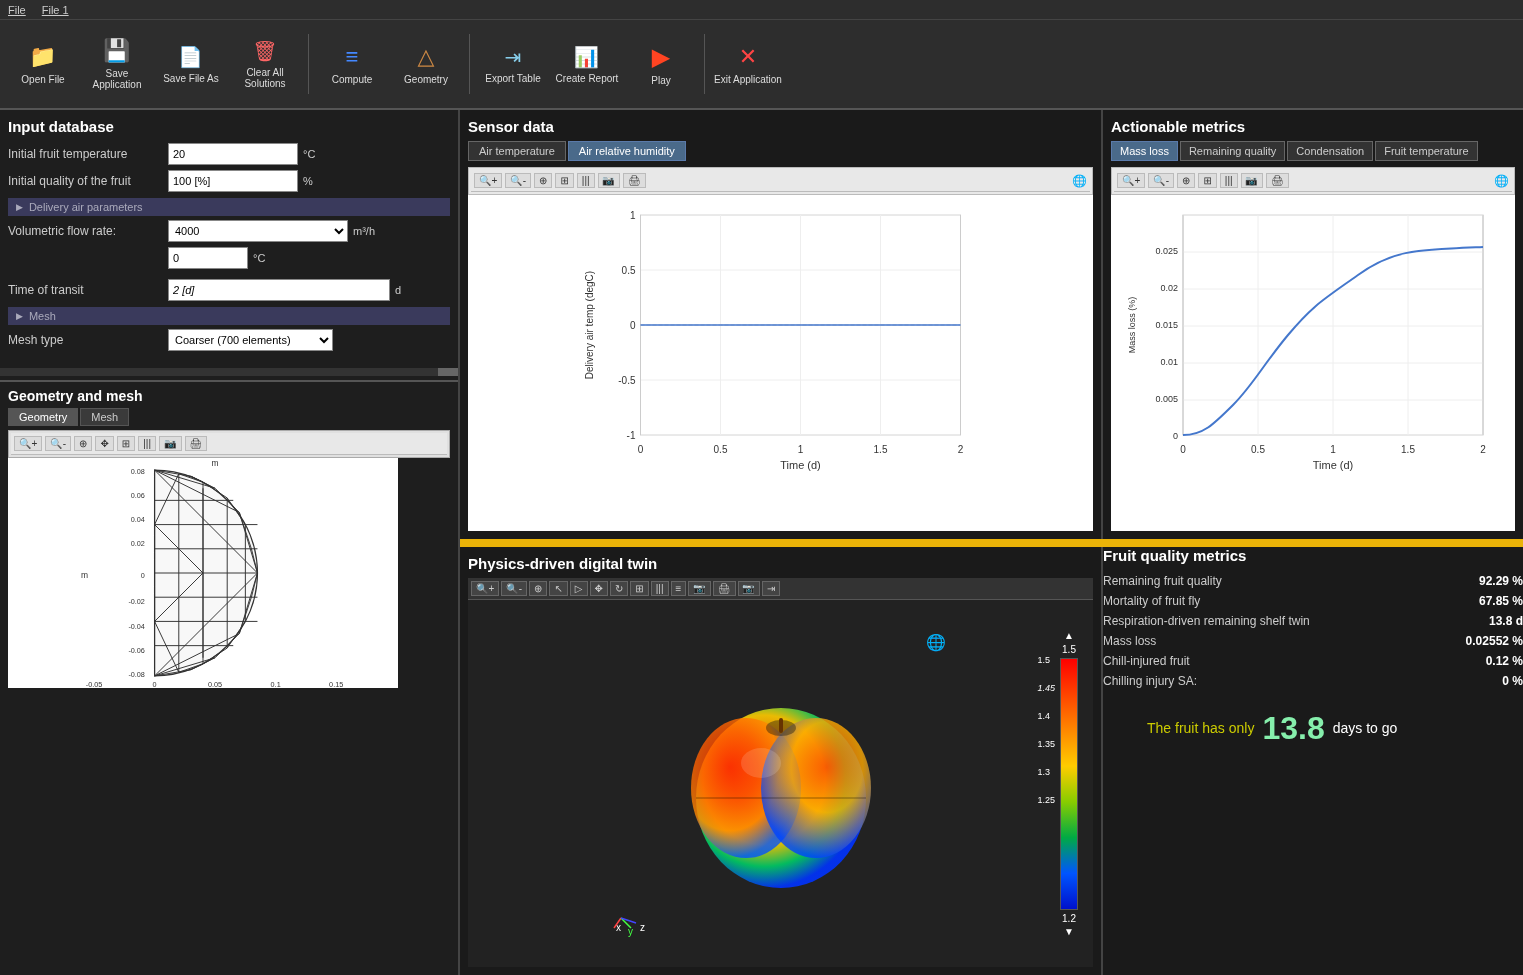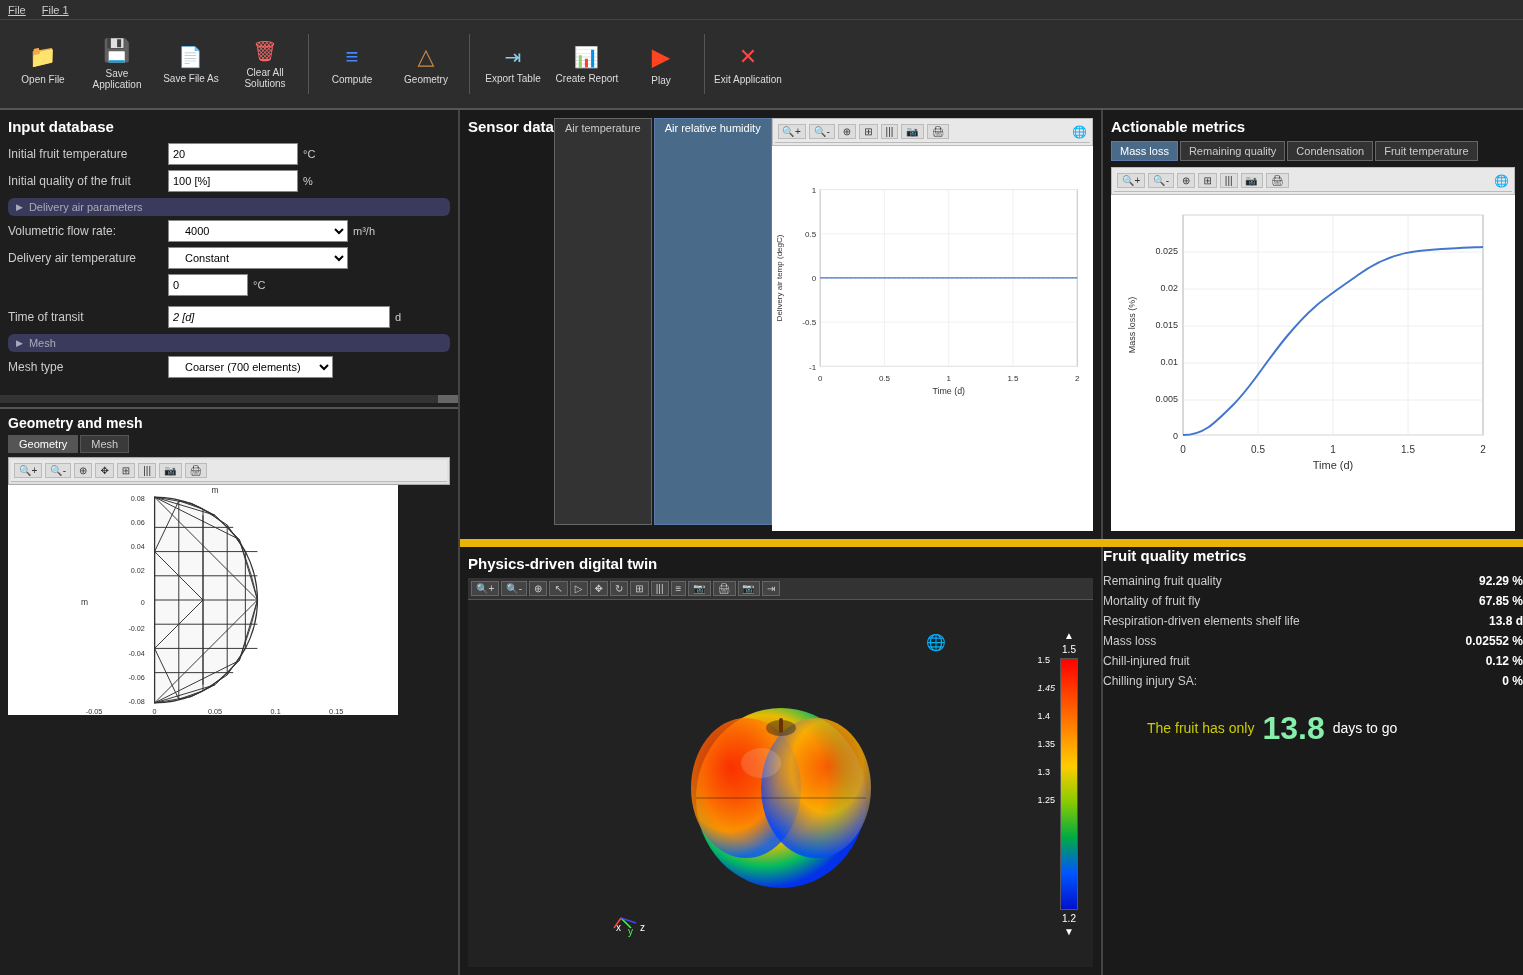--- a/index.html
+++ b/index.html
@@ -22,39 +22,39 @@
     #left-panel { width: 460px; background: #1e1e1e; border-right: 2px solid #444; display: flex; flex-direction: column; overflow: hidden; }
 
     
     #input-db { padding: 8px; flex-shrink: 0; }
     #input-db h2 { font-size: 15px; font-weight: bold; color: #fff; margin-bottom: 8px; }
     .field-row { display: flex; align-items: center; margin-bottom: 5px; }
     .field-label { width: 160px; font-size: 12px; color: #ccc; }
     .field-input { width: 130px; height: 22px; background: #fff; color: #000; border: 1px solid #888; padding: 2px 4px; font-size: 11px; }
     .field-unit { margin-left: 5px; font-size: 11px; color: #ccc; }
 
-    .section-header { background: #3a3a5c; color: #aab; padding: 3px 8px; font-size: 11px; margin: 6px 0 4px 0; display: flex; align-items: center; gap: 6px; border-radius: 6px; }
+    .section-header { background: #3a3a5c; color: #aab; padding: 3px 8px; font-size: 11px; margin: 6px 0 4px 0; display: flex; align-items: center; gap: 6px; }
     .section-header::before { content: '▶'; font-size: 9px; }
 
-    .select-input { height: 22px; background: #fff; color: #000; border: 1px solid #888; font-size: 11px; padding: 1px 12px; }
+    .select-input { height: 22px; background: #fff; color: #000; border: 1px solid #888; font-size: 11px; padding: 1px 2px; }
 
     
     #geo-mesh { border-top: 2px solid #555; flex-shrink: 0; }
     #geo-mesh h2 { font-size: 14px; font-weight: bold; color: #fff; padding: 6px 8px 4px 8px; }
     .geo-tabs { display: flex; padding: 0 8px; gap: 2px; margin-bottom: 4px; }
     .geo-tab { background: #3a3a3a; border: 1px solid #555; padding: 2px 10px; font-size: 11px; cursor: pointer; color: #ccc; }
     .geo-tab.active { background: #555; color: #fff; }
 
     
     #right-area { flex: 1; display: flex; flex-direction: column; background: #1a1a1a; }
     #right-top { display: flex; flex: 1; }
     #right-bottom { display: flex; flex: 1; border-top: 8px solid #eab308; }
 
     
-    #sensor-panel { flex: 1; border-right: 2px solid #444; padding: 8px; display: flex; }
+    #sensor-panel { flex: 1; border-right: 2px solid #444; padding: 8px; display: flex; flex-direction: column; }
     #sensor-panel h2 { font-size: 15px; font-weight: bold; color: #fff; margin-bottom: 6px; }
     .sensor-tabs { display: flex; gap: 2px; margin-bottom: 6px; }
     .sensor-tab { padding: 3px 10px; border: 1px solid #666; font-size: 11px; cursor: pointer; color: #ccc; background: #333; }
     .sensor-tab.active { background: #4a6a8a; color: #fff; border-color: #5a7aaa; }
 
     
     #metrics-panel { width: 420px; padding: 8px; display: flex; flex-direction: column; }
     #metrics-panel h2 { font-size: 15px; font-weight: bold; color: #fff; margin-bottom: 6px; }
     .metrics-tabs { display: flex; gap: 2px; margin-bottom: 6px; flex-wrap: wrap; }
     .metrics-tab { padding: 3px 8px; border: 1px solid #666; font-size: 11px; cursor: pointer; color: #ccc; background: #333; }
@@ -178,26 +178,20 @@
       </div>
 
       <div class="section-header">Delivery air parameters</div>
 
       <div class="field-row">
         <span class="field-label">Volumetric flow rate:</span>
         <select class="select-input" style="width:180px">
           <option>4000</option>
         </select>
         <span class="field-unit">m³/h</span>
-      </div>
-      <div class="field-row">
-        <span class="field-label">Delivery air temperature</span>
-        <select class="select-input" style="width:180px">
-          <option>Constant</option>
-        </select>
       </div>
       <div class="field-row" style="padding-left:160px">
         <input class="field-input" style="width: 80px;" value="0">
         <span class="field-unit">°C</span>
       </div>
 
       <div class="field-row" style="margin-top:10px">
         <span class="field-label">Time of transit</span>
         <input class="field-input" style="width: 222px; font-style: italic;" value="2 [d]">
         <span class="field-unit">d</span>
@@ -538,21 +532,21 @@
         <h2>Fruit quality metrics</h2>
         <div class="quality-row">
           <span class="quality-label">Remaining fruit quality</span>
           <span class="quality-value">92.29 %</span>
         </div>
         <div class="quality-row">
           <span class="quality-label">Mortality of fruit fly</span>
           <span class="quality-value">67.85 %</span>
         </div>
         <div class="quality-row">
-          <span class="quality-label">Respiration-driven elements shelf life</span>
+          <span class="quality-label">Respiration-driven remaining shelf twin</span>
           <span class="quality-value">13.8 d</span>
         </div>
         <div class="quality-row">
           <span class="quality-label">Mass loss</span>
           <span class="quality-value">0.02552 %</span>
         </div>
         <div class="quality-row">
           <span class="quality-label">Chill-injured fruit</span>
           <span class="quality-value">0.12 %</span>
         </div>

